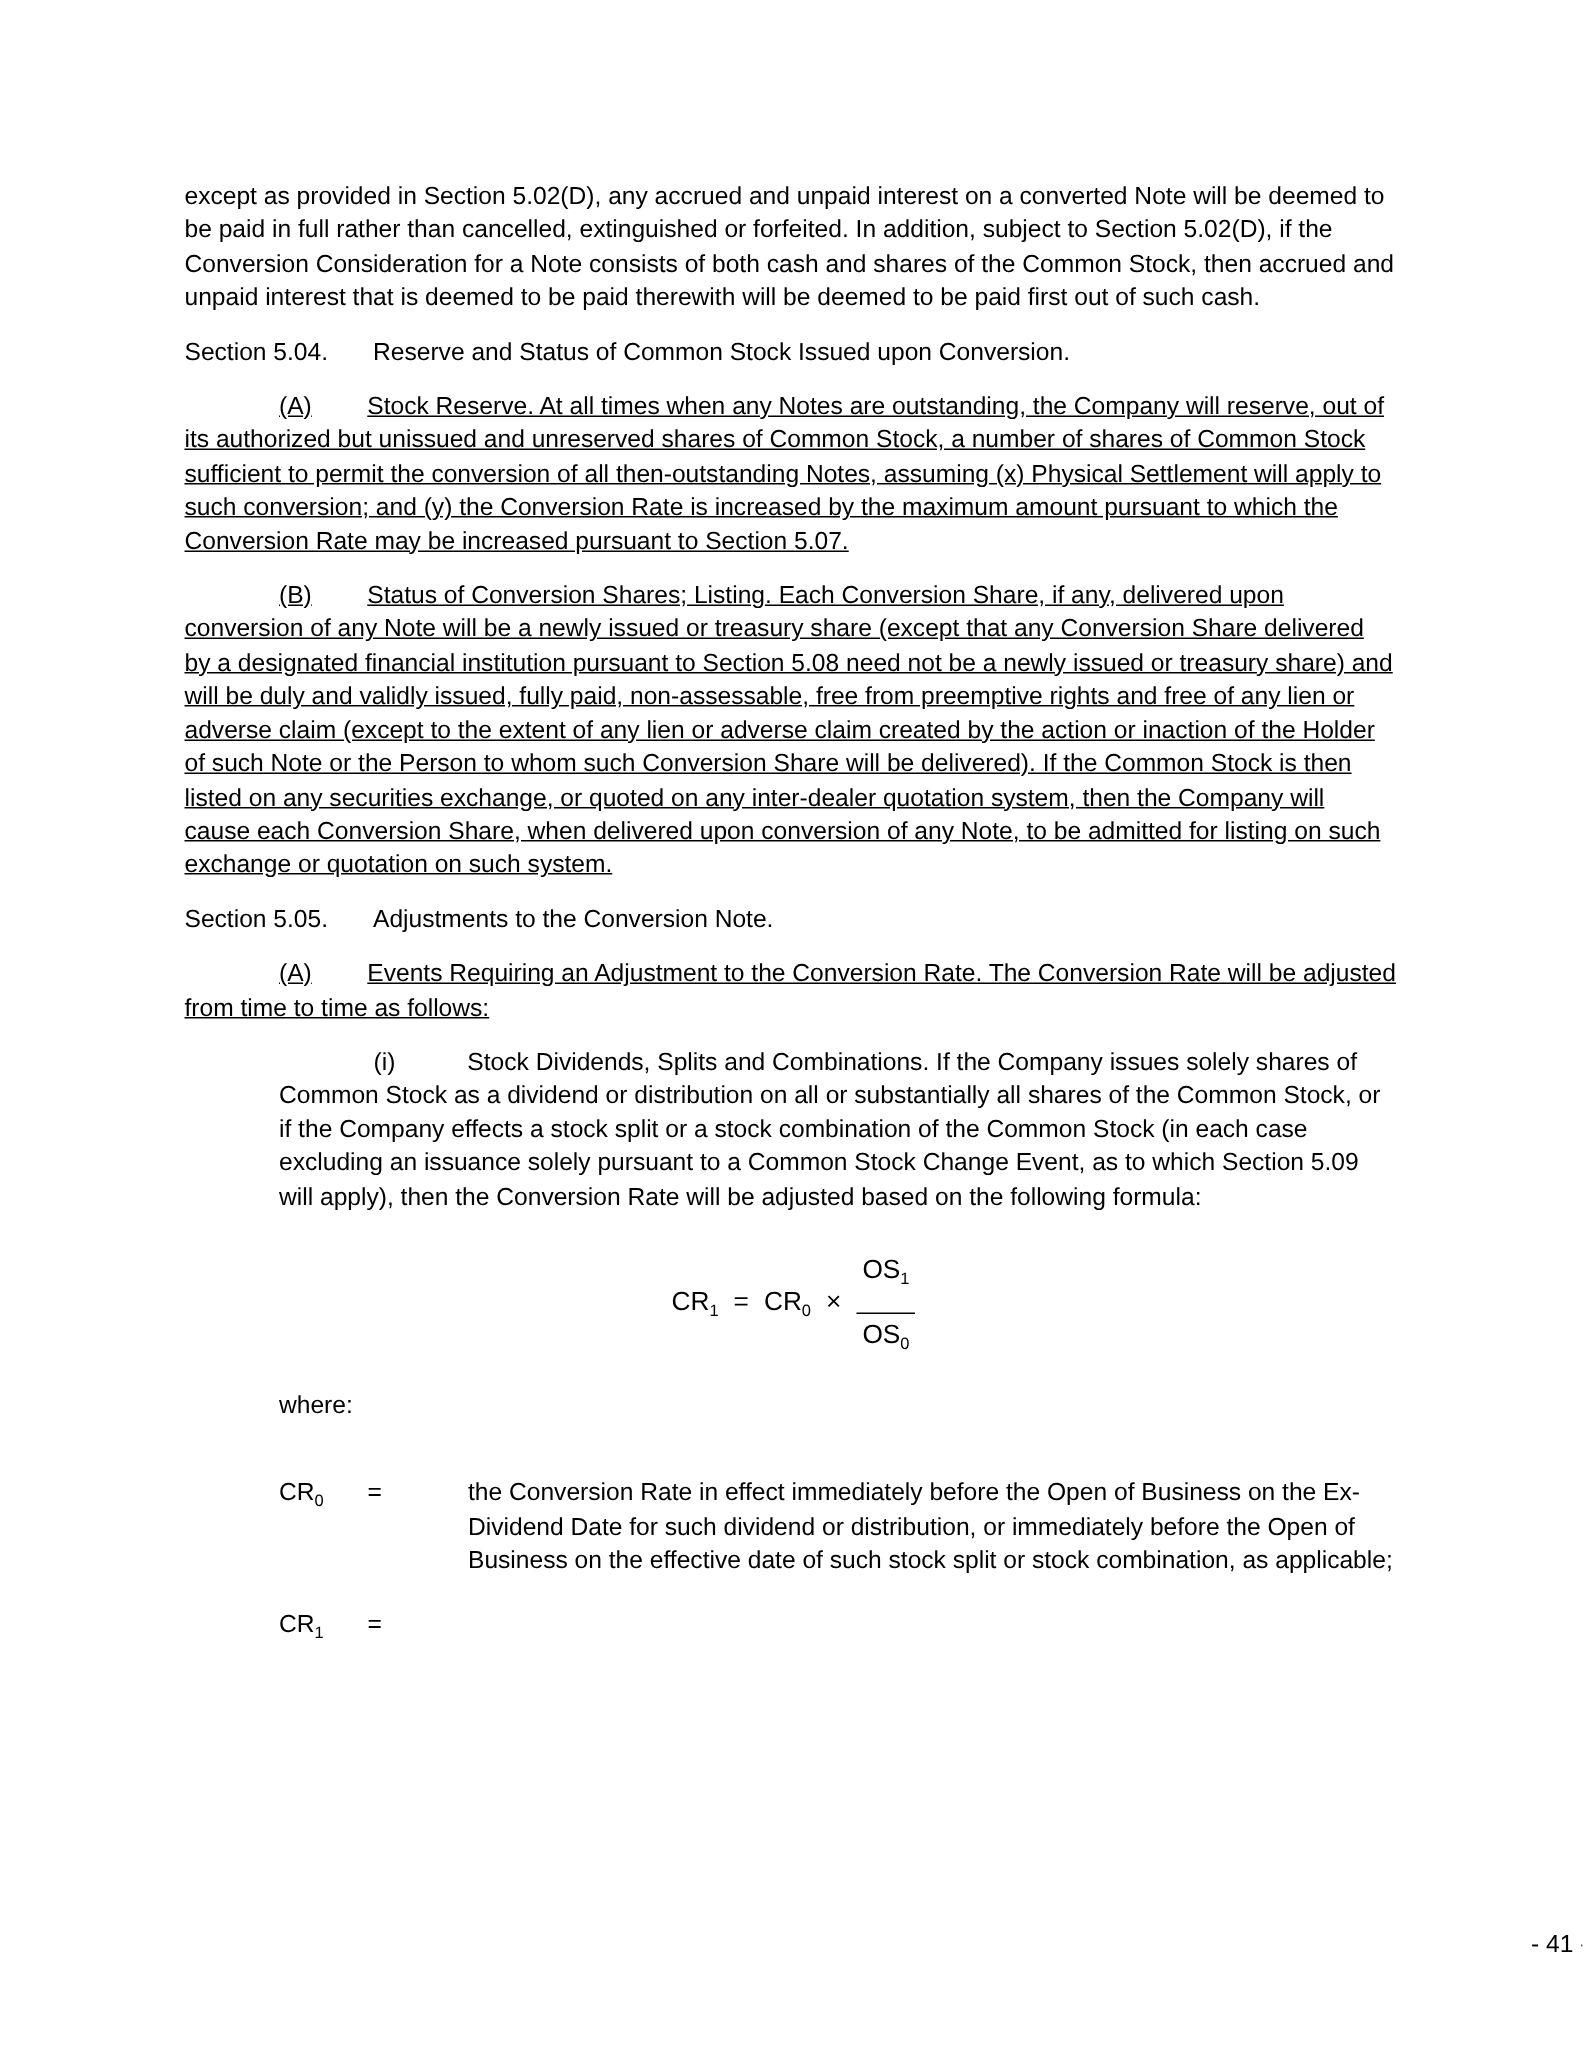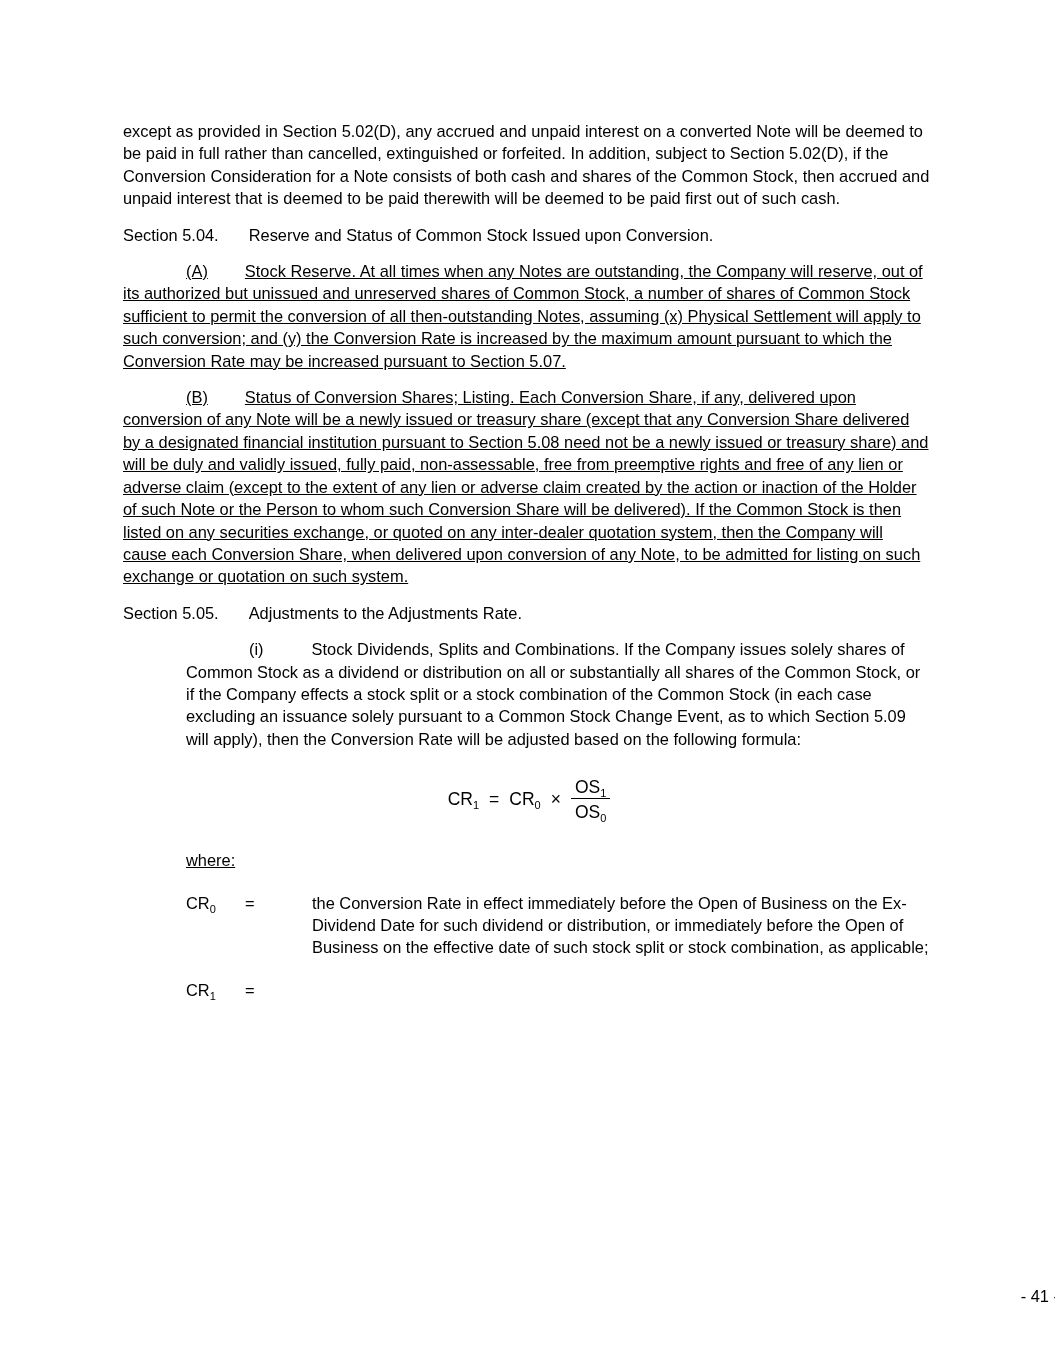--- a/index.html
+++ b/index.html
@@ -64,29 +64,28 @@
   }
   .fraction {
     display: inline-flex;
     flex-direction: column;
     align-items: center;
     margin-left: 4px;
     line-height: 22px;
   }
   .numer {
     border-bottom: 1.5px solid #000;
-    padding: 0 4px 0 4px;
+    padding: 0 4px 18px 4px;
   }
   .denom {
     padding: 2px 4px 0 4px;
   }
   .where {
     margin-left: 63px;
-    margin-bottom: 20px;
-    text-decoration: underline;
+    margin-bottom: 36px;
   }
   .def-row {
     display: grid;
     grid-template-columns: 59px 67px 1fr;
     margin-left: 63px;
     margin-bottom: 20px;
   }
   .def-term { }
   .def-eq { }
   .def-text { }
@@ -105,22 +104,23 @@
   <div class="content">
 
     <p class="para">except as provided in Section 5.02(D), any accrued and unpaid interest on a converted Note will be deemed to be paid in full rather than cancelled, extinguished or forfeited. In addition, subject to Section 5.02(D), if the Conversion Consideration for a Note consists of both cash and shares of the Common Stock, then accrued and unpaid interest that is deemed to be paid therewith will be deemed to be paid first out of such cash.</p>
 
     <p class="para"><span>Section 5.04.</span><span class="tab tab-sec"></span><span>Reserve and Status of Common Stock Issued upon Conversion.</span></p>
 
     <p class="para clause"><span>(A)</span><span class="tab tab-clause"></span><span>Stock Reserve. At all times when any Notes are outstanding, the Company will reserve, out of its authorized but unissued and unreserved shares of Common Stock, a number of shares of Common Stock sufficient to permit the conversion of all then-outstanding Notes, assuming (x) Physical Settlement will apply to such conversion; and (y) the Conversion Rate is increased by the maximum amount pursuant to which the Conversion Rate may be increased pursuant to Section 5.07.</span></p>
 
     <p class="para clause"><span>(B)</span><span class="tab tab-clause"></span><span>Status of Conversion Shares; Listing. Each Conversion Share, if any, delivered upon conversion of any Note will be a newly issued or treasury share (except that any Conversion Share delivered by a designated financial institution pursuant to Section 5.08 need not be a newly issued or treasury share) and will be duly and validly issued, fully paid, non-assessable, free from preemptive rights and free of any lien or adverse claim (except to the extent of any lien or adverse claim created by the action or inaction of the Holder of such Note or the Person to whom such Conversion Share will be delivered). If the Common Stock is then listed on any securities exchange, or quoted on any inter-dealer quotation system, then the Company will cause each Conversion Share, when delivered upon conversion of any Note, to be admitted for listing on such exchange or quotation on such system.</span></p>
 
-    <p class="para"><span>Section 5.05.</span><span class="tab tab-sec"></span><span>Adjustments to the Adjustments Rate.</span></p>
+    <p class="para"><span>Section 5.05.</span><span class="tab tab-sec"></span><span>Adjustments to the Conversion Note.</span></p>
 
+    <p class="para clause"><span>(A)</span><span class="tab tab-clause"></span><span>Events Requiring an Adjustment to the Conversion Rate. The Conversion Rate will be adjusted from time to time as follows:</span></p>
 
     <div class="item-block">
       <p class="para"><span>(i)</span><span class="tab tab-item"></span><span>Stock Dividends, Splits and Combinations. If the Company issues solely shares of Common Stock as a dividend or distribution on all or substantially all shares of the Common Stock, or if the Company effects a stock split or a stock combination of the Common Stock (in each case excluding an issuance solely pursuant to a Common Stock Change Event, as to which Section 5.09 will apply), then the Conversion Rate will be adjusted based on the following formula:</span></p>
     </div>
 
     <div class="formula">
       <span class="f-piece"><span>CR</span><span class="subsc">1</span></span>
       <span class="f-op">=</span>
       <span class="f-piece"><span>CR</span><span class="subsc">0</span></span>
       <span class="f-op">×</span>

